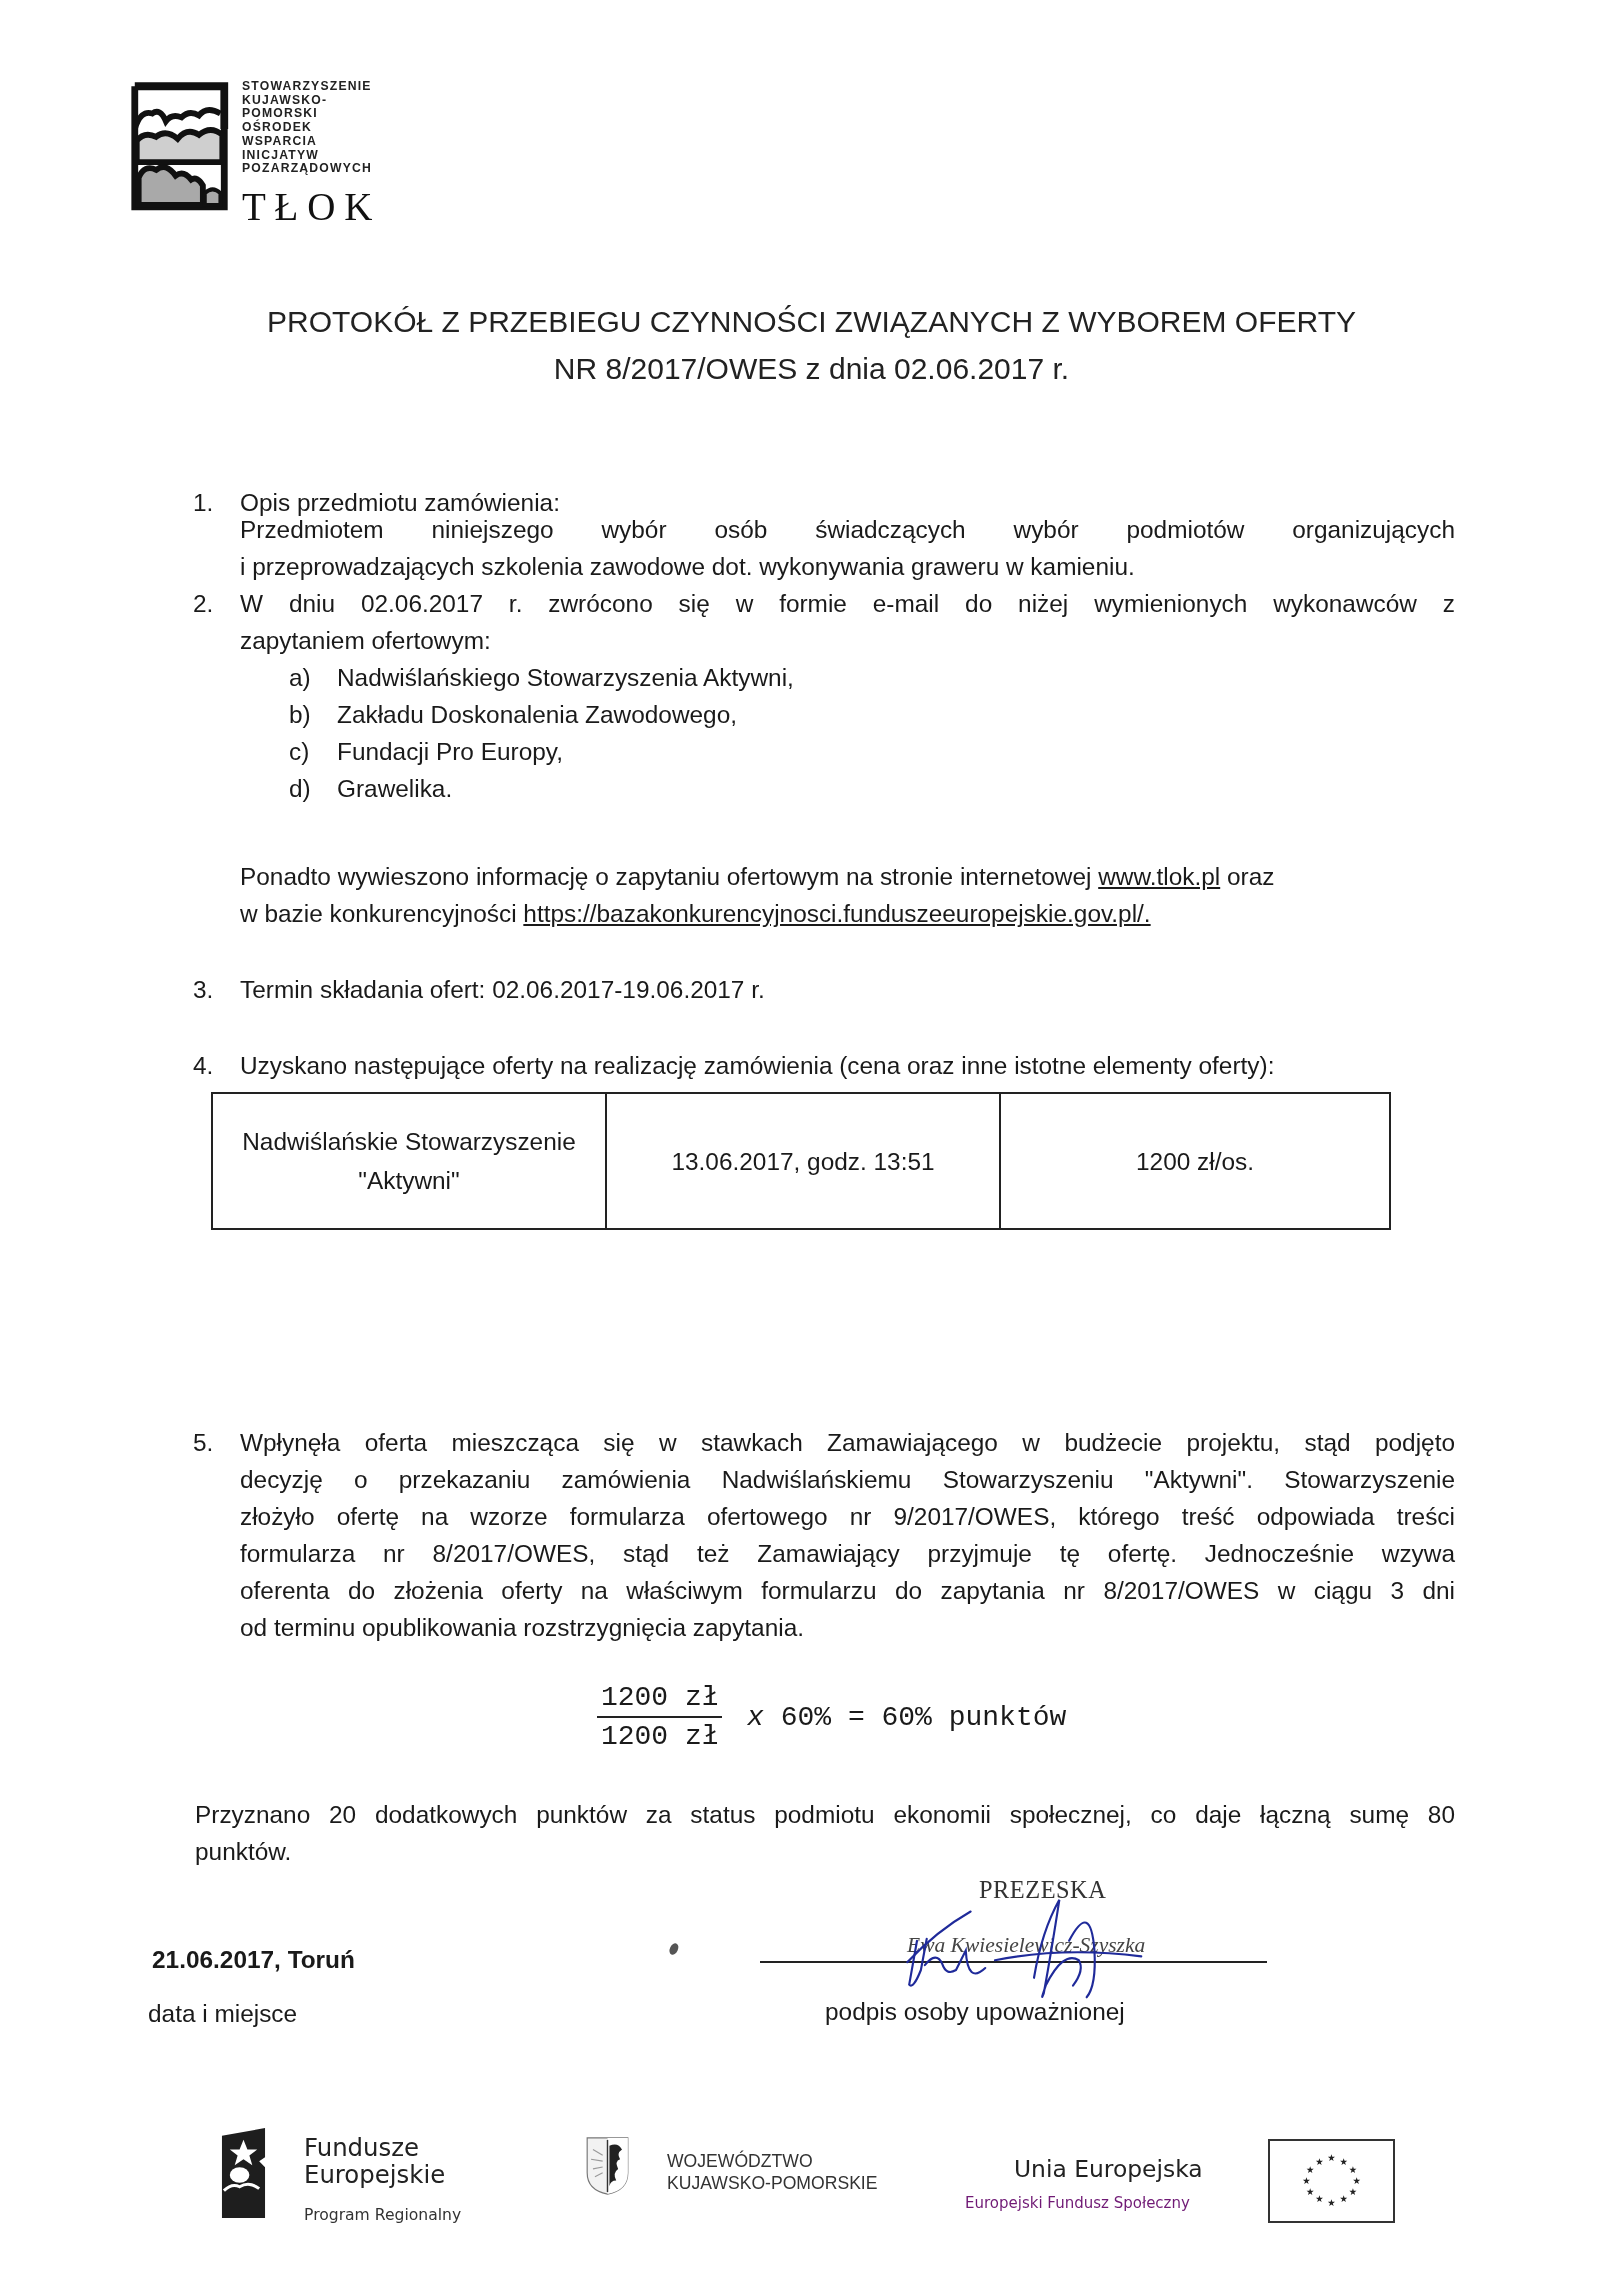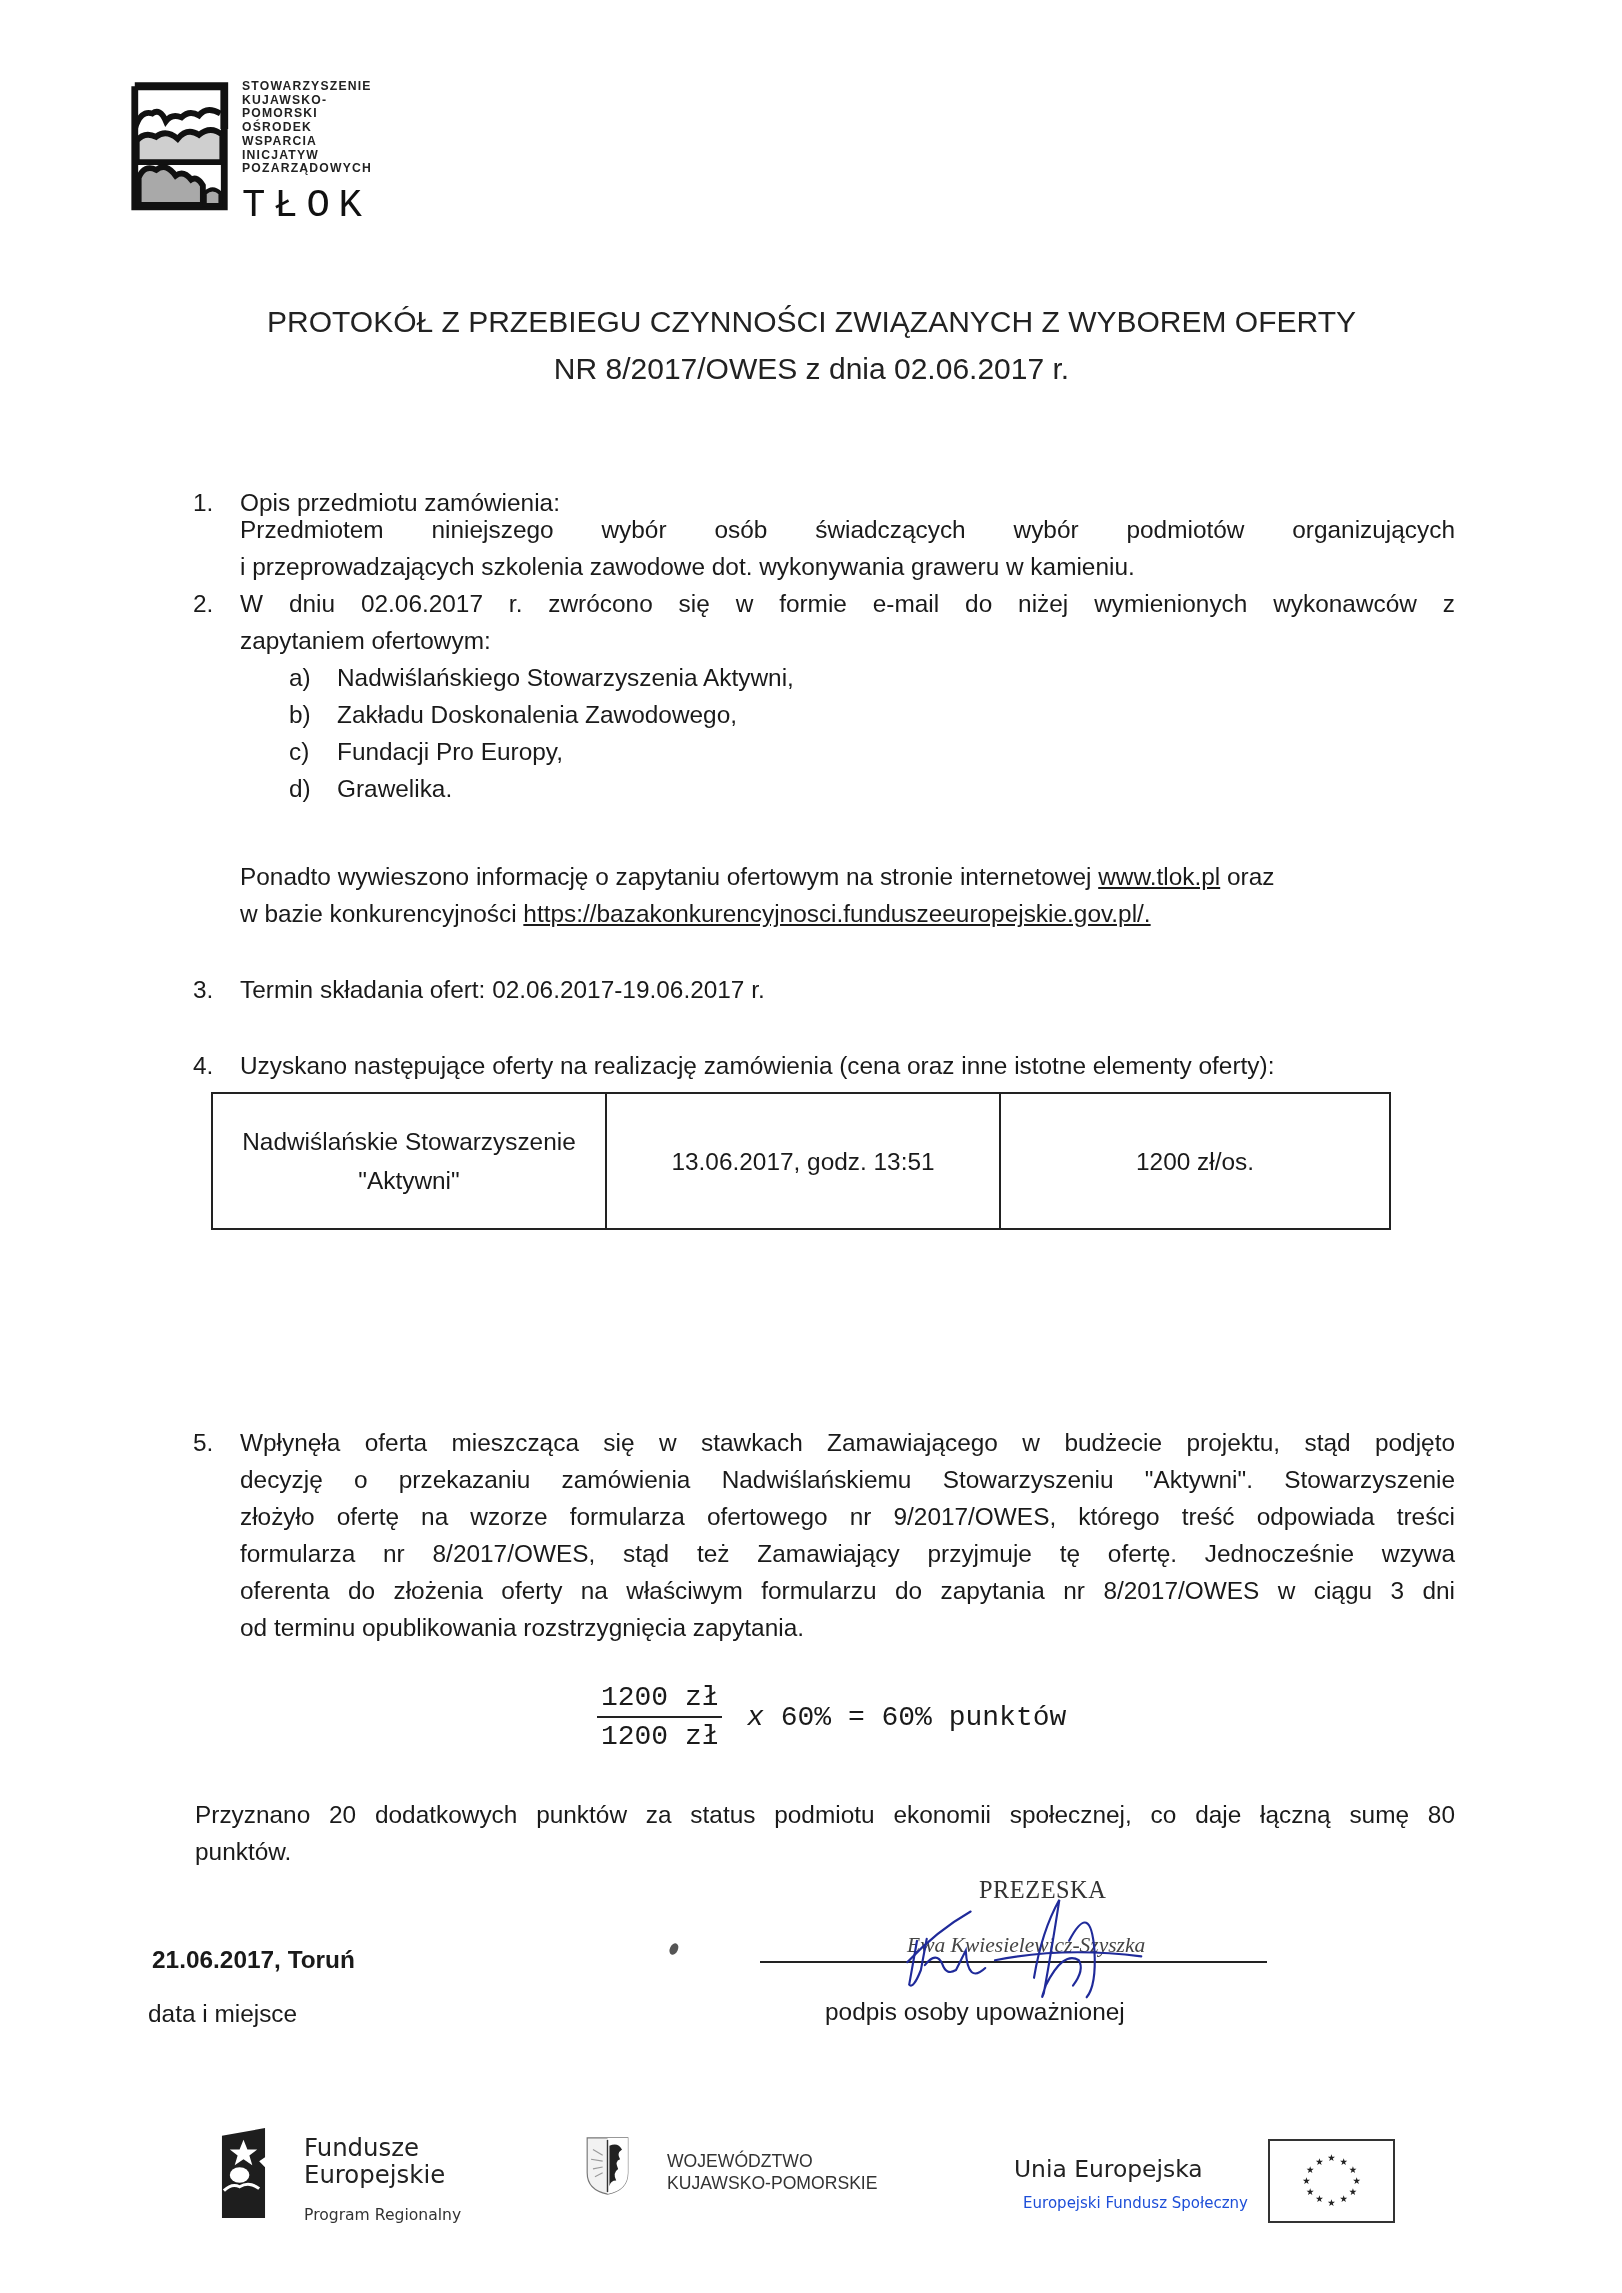--- a/index.html
+++ b/index.html
@@ -7,21 +7,21 @@
     width: 1623px; height: 2294px; position: relative; overflow: hidden;
     font-family: "Liberation Sans", sans-serif; color: #1a1a1a;
   }
   .abs { position: absolute; }
   .txt { font-size: 24.4px; line-height: 37px; white-space: nowrap; }
 
   
   #logo { left: 127px; top: 80px; width: 107px; height: 137px; }
   #logo-text { left: 242px; top: 80px; font-size: 12.2px; line-height: 13.7px; letter-spacing: 1.2px; font-weight: bold; color: #222; }
   #logo-text div { text-transform: uppercase; }
-  #logo-big { left: 242px; top: 187px; font-size: 39px; letter-spacing: 8.8px; font-family: Liberation Mono, monospace; color: #111; line-height: 39px; }
+  #logo-big { left: 242px; top: 187px; font-size: 39px; letter-spacing: 8.8px; font-family: Liberation Serif, serif; color: #111; line-height: 39px; }
 
   
   #title { left: 0; width: 1623px; top: 298px; text-align: center; font-size: 30px; line-height: 47px; color: #222; }
 
   
   .num { width: 29px; }
   .justify { text-align: justify; text-align-last: justify; white-space: normal; }
 
   a.link { color: #1a1a1a; text-decoration: underline; }
 
@@ -55,21 +55,21 @@
   #stamp-name { left: 907px; top: 1933px; font-family: "Liberation Serif", serif; font-style: italic; font-size: 21.5px; color: #444; }
   #signature { left: 878px; top: 1892px; width: 351px; height: 117px; }
 
   
   #fe-logo { left: 218px; top: 2128px; width: 51px; height: 93px; }
   #fe-text1 { left: 304px; top: 2134px; font-family: "DejaVu Sans", sans-serif; font-size: 24.4px; line-height: 27px; color: #222; }
   #fe-text2 { left: 304px; top: 2206px; font-family: "DejaVu Sans", sans-serif; font-size: 15.6px; color: #333; }
   #woj-crest { left: 585px; top: 2136px; width: 45px; height: 60px; }
   #woj-text { left: 667px; top: 2151px; font-size: 17.6px; line-height: 21.5px; color: #333; }
   #ue-text1 { left: 1014px; top: 2155px; width: 234px; text-align: left; font-family: "DejaVu Sans", sans-serif; font-size: 23.4px; color: #222; }
-  #ue-text2 { left: 965px; top: 2194px; width: 283px; text-align: right; font-family: "DejaVu Sans", sans-serif; font-size: 15px; color: #1d4ed8; }
+  #ue-text2 { left: 965px; top: 2194px; width: 283px; text-align: left; font-family: "DejaVu Sans", sans-serif; font-size: 15px; color: #701a75; }
   #eu-flag { left: 1268px; top: 2139px; width: 127px; height: 84px; border: 2px solid #333; box-sizing: border-box; }
 </style>
 </head>
 <body>
 
 <svg id="logo" class="abs" viewBox="0 0 110 140">
   <rect x="0" y="0" width="110" height="140" fill="#fff"></rect>
   <path d="M8 6 L100 6 L100 50" fill="none" stroke="#111" stroke-width="8"></path>
   <path d="M8 6 L8 130 L100 130 L100 50" fill="none" stroke="#111" stroke-width="7"></path>
   <path d="M8 50 Q14 30 26 34 Q34 28 40 42 Q46 34 56 38 Q64 30 74 36 Q82 26 96 34" fill="none" stroke="#111" stroke-width="6"></path>

